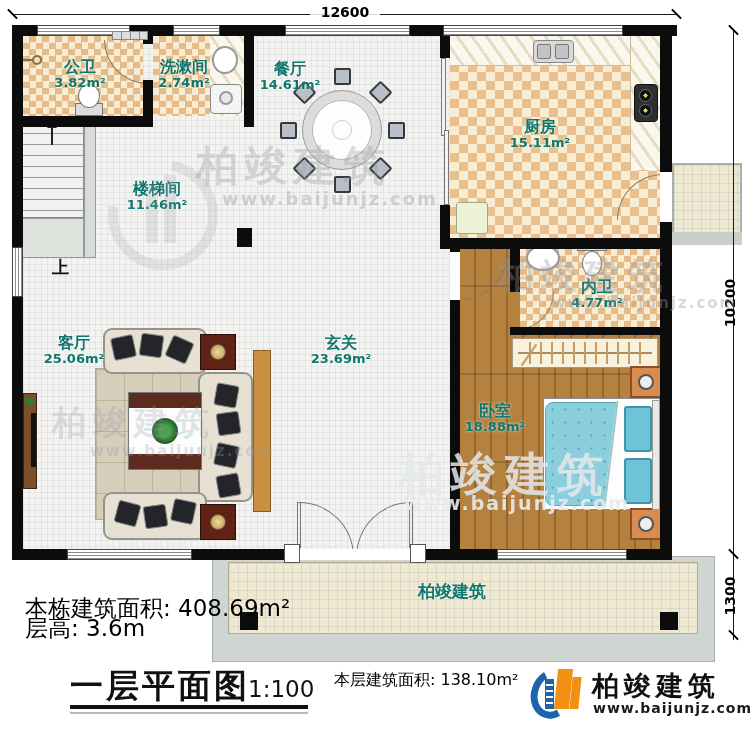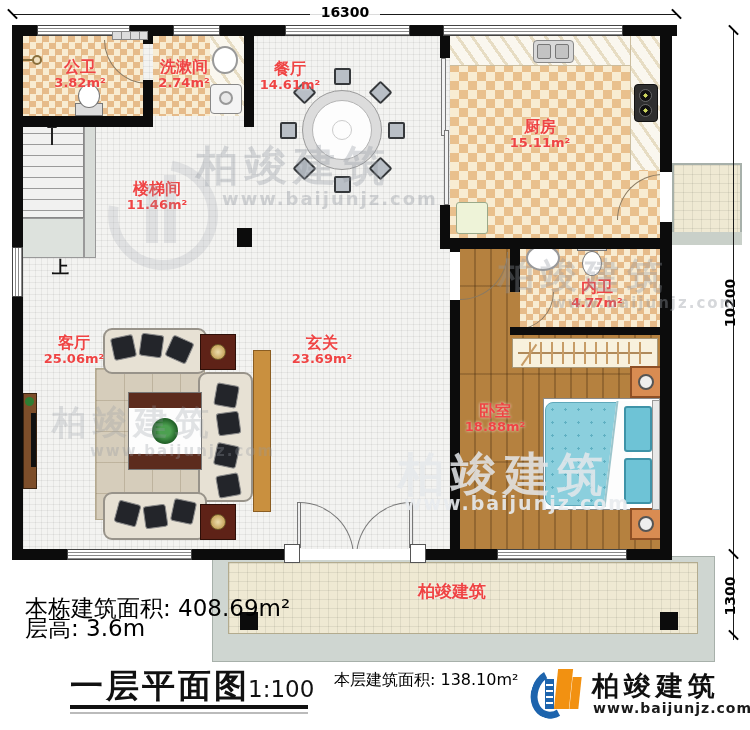--- a/index.html
+++ b/index.html
@@ -25,21 +25,21 @@
   .wall{background:#0c0c0c;z-index:5;}
   .win-h{background:repeating-linear-gradient(to bottom,#fff 0 2px,#8a8a8a 2px 3px);border:1px solid #444;z-index:6;box-sizing:border-box;}
   .win-v{background:repeating-linear-gradient(to right,#fff 0 2px,#8a8a8a 2px 3px);border:1px solid #444;z-index:6;box-sizing:border-box;}
   .gap{background:#fff;z-index:6;}
   .arc{border:0 solid #8a7a62;z-index:4;box-sizing:border-box;}
   .arc.tr{border-top:1.5px solid #8a7a62;border-right:1.5px solid #8a7a62;border-top-right-radius:100%;}
   .arc.tl{border-top:1.5px solid #8a7a62;border-left:1.5px solid #8a7a62;border-top-left-radius:100%;}
   .arc.br{border-bottom:1.5px solid #8a7a62;border-right:1.5px solid #8a7a62;border-bottom-right-radius:100%;}
   .arc.bl{border-bottom:1.5px solid #8a7a62;border-left:1.5px solid #8a7a62;border-bottom-left-radius:100%;}
   
-  .rlabel{z-index:7;text-align:center;font-weight:bold;color:#ef4444;line-height:1.12;
+  .rlabel{z-index:7;text-align:center;font-weight:bold;color:#0f766e;line-height:1.12;
           transform:translateX(-50%);white-space:nowrap;text-shadow:0 0 3px rgba(255,255,255,.8);}
   .rlabel .nm{font-size:16px;}
   .rlabel .ar{font-size:13px;}
   .dim{z-index:7;font-weight:bold;font-size:14px;color:#000;text-align:center;background:rgba(255,255,255,.85);}
   .dimline{background:#1a1a1a;z-index:6;}
   .tick{width:13px;height:2px;background:#000;transform:rotate(45deg);z-index:7;}
   
   .chair{width:17px;height:17px;background:#b9bfc6;border:2px solid #35383b;border-radius:2px;z-index:3;box-sizing:border-box;}
   .pil{width:21px;height:21px;background:#23252a;border:1px solid #8a8a8a;border-radius:3px;z-index:4;}
   .sofa{background:#e7e1d4;border:2px solid #98938a;border-radius:9px;z-index:3;box-sizing:border-box;}
@@ -226,37 +226,37 @@
       <div class="ar">11.46m²</div>
   </div>
   <div class="abs rlabel" style="left:597px;top:278px;">
     <div class="nm">内卫</div>
       <div class="ar">4.77m²</div>
   </div>
   <div class="abs rlabel" style="left:74px;top:334px;">
     <div class="nm">客厅</div>
       <div class="ar">25.06m²</div>
   </div>
-  <div class="abs rlabel" style="left:322px;top:334px;text-align:center;">
+  <div class="abs rlabel" style="left:341px;top:334px;text-align:center;">
     <div class="nm">玄关</div>
       <div class="ar">23.69m²</div>
   </div>
   <div class="abs rlabel" style="left:495px;top:402px;">
     <div class="nm">卧室</div>
       <div class="ar">18.88m²</div>
   </div>
   <div class="abs rlabel" style="left:452px;top:582px;z-index:7;">
     <div class="nm" style="font-size:17px;">柏竣建筑</div>
   </div>
   <div class="abs" style="left:52px;top:256px;font-size:17px;font-weight:bold;color:#111;z-index:7;">上</div>
 
   <div class="abs dimline" style="left:12px;top:14px;width:665px;height:1px;"></div>
   <div class="abs tick" style="left:6px;top:13px;"></div>
   <div class="abs tick" style="left:670px;top:13px;"></div>
-  <div class="abs dim" style="left:310px;top:4px;width:70px;">16300</div>
+  <div class="abs dim" style="left:310px;top:4px;width:70px;">12600</div>
   <div class="abs dimline" style="left:733px;top:30px;width:1px;height:610px;"></div>
   <div class="abs tick" style="left:727px;top:29px;"></div>
   <div class="abs tick" style="left:727px;top:553px;"></div>
   <div class="abs tick" style="left:727px;top:634px;"></div>
   <div class="abs dim" style="left:695px;top:295px;width:70px;transform:rotate(-90deg);background:transparent;">10200</div>
   <div class="abs dim" style="left:700px;top:588px;width:60px;transform:rotate(-90deg);background:transparent;">1300</div>
 
   <div class="abs" style="left:108px;top:160px;width:110px;height:110px;border:10px solid rgba(160,165,172,.22);border-top-color:transparent;border-radius:50%;transform:rotate(-35deg);z-index:8;box-sizing:border-box;"></div>
   <div class="abs" style="left:146px;top:185px;width:12px;height:58px;background:rgba(160,165,172,.22);z-index:8;"></div>
   <div class="abs" style="left:164px;top:175px;width:12px;height:68px;background:rgba(160,165,172,.22);z-index:8;"></div>

